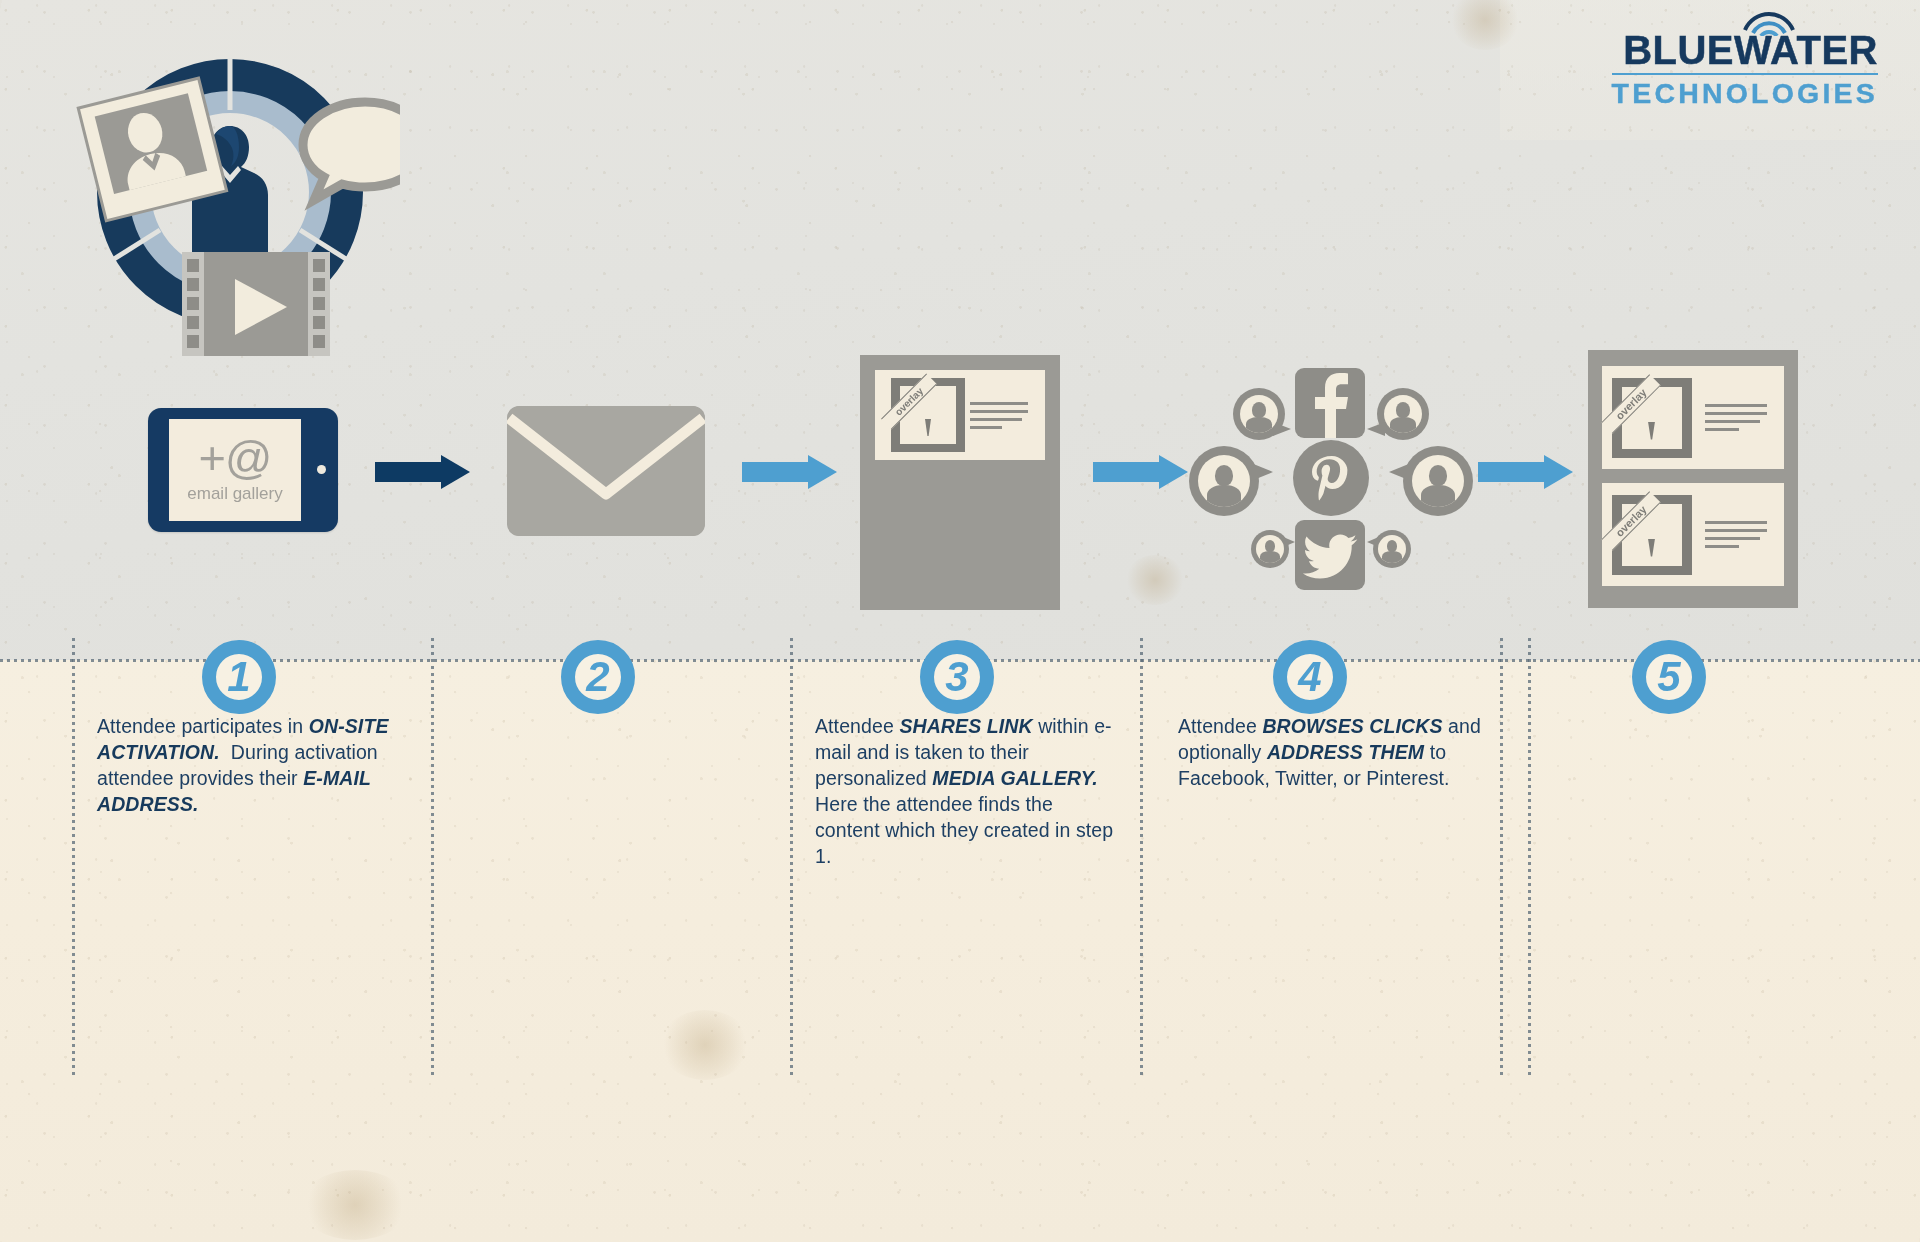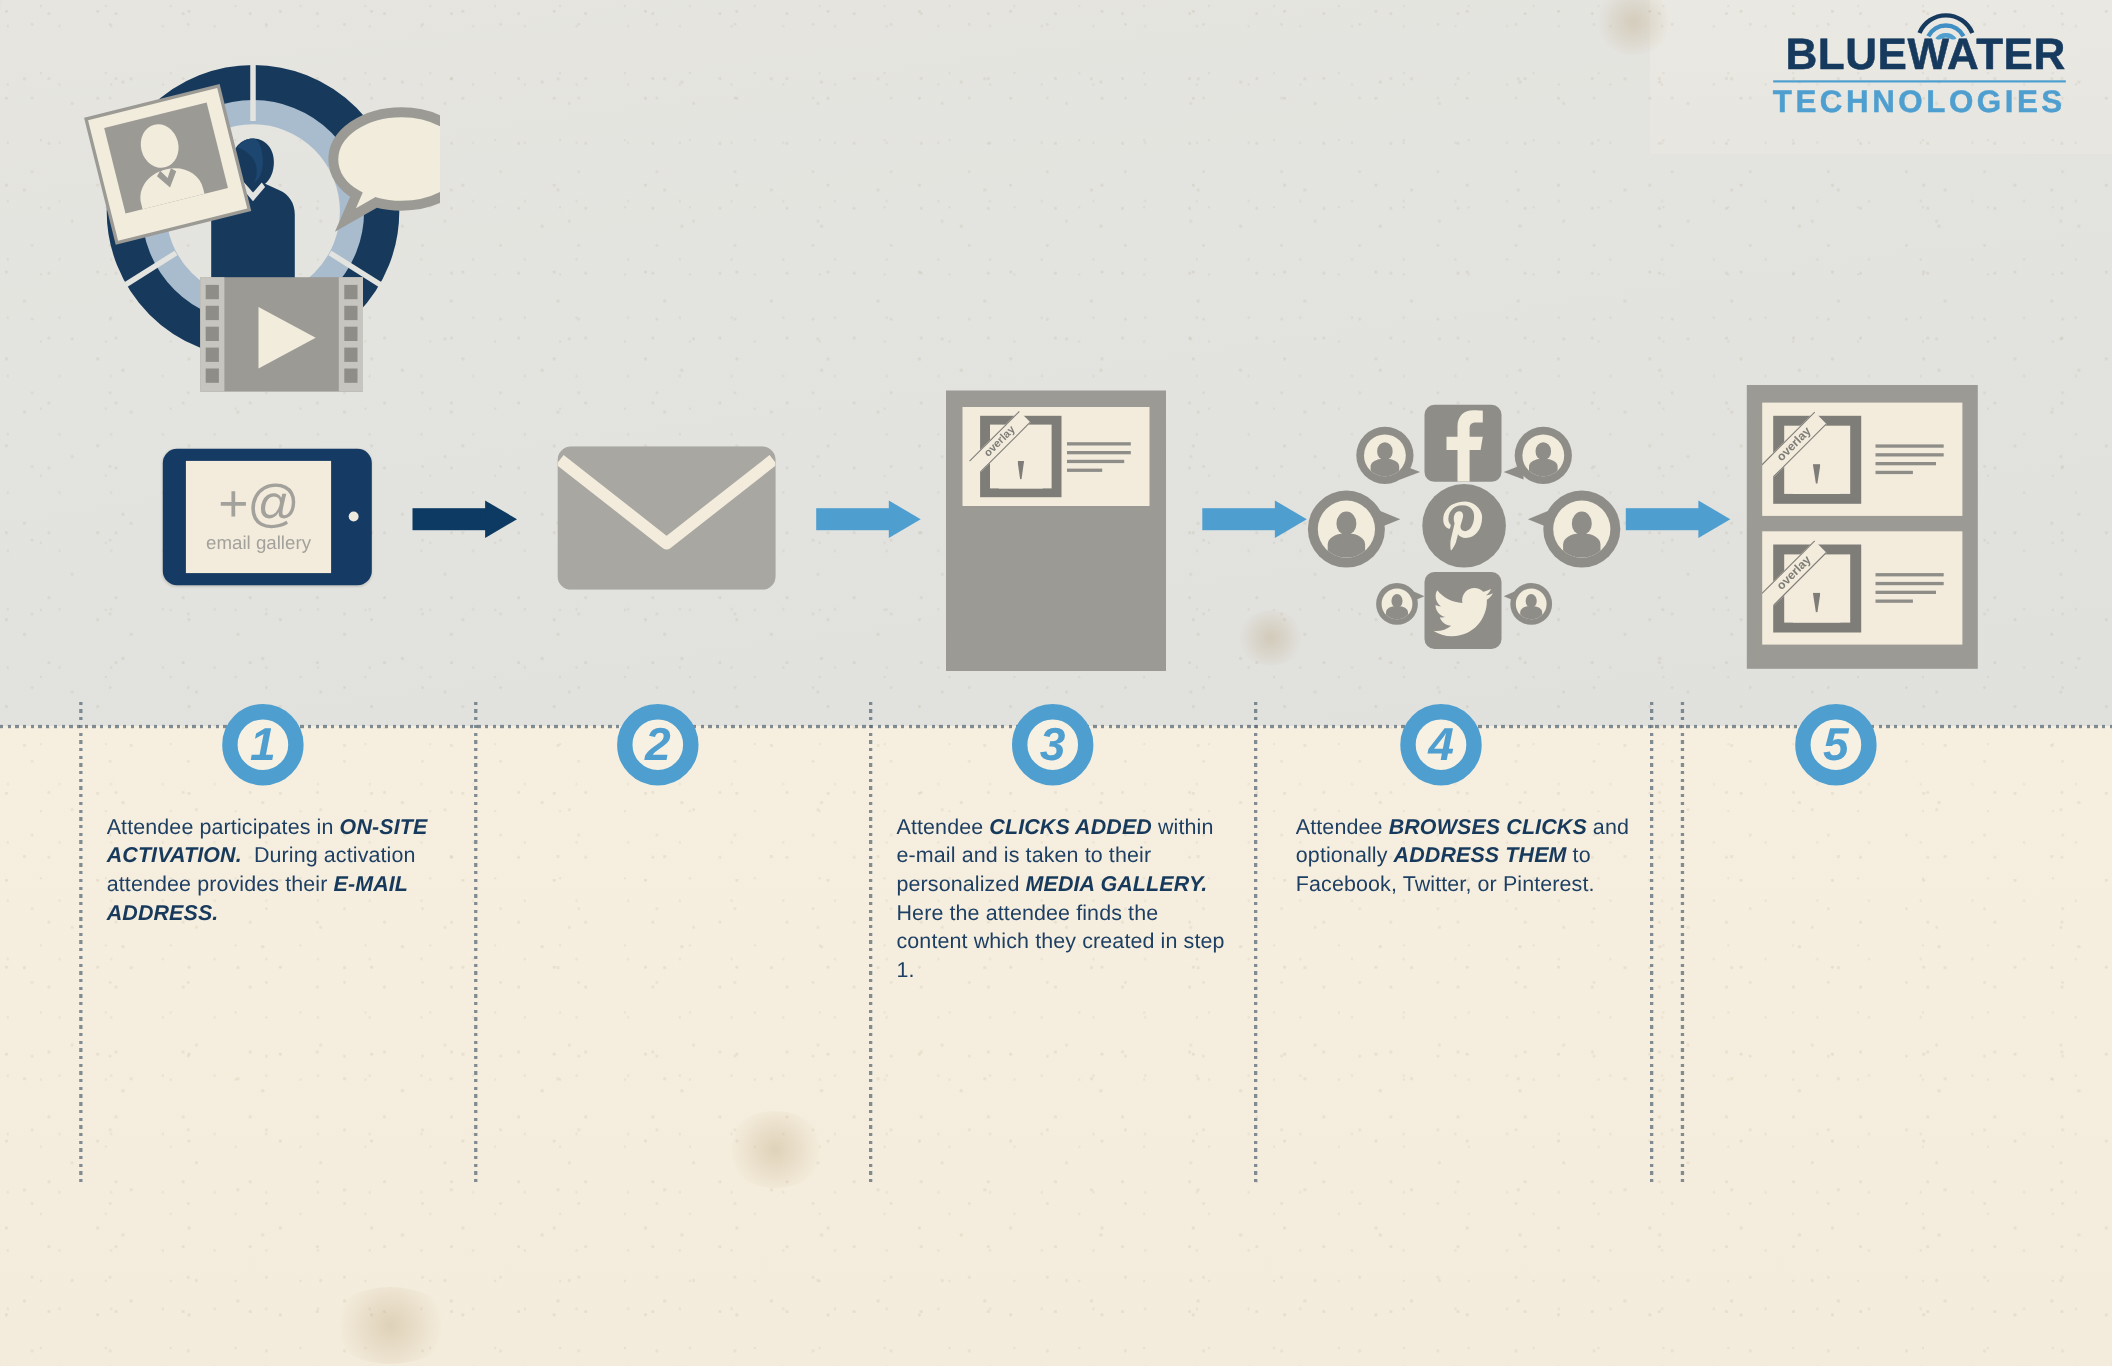--- a/index.html
+++ b/index.html
@@ -76,21 +76,20 @@
   .step-circle {
     width:74px; height:74px; border-radius:50%;
     border:14px solid #4e9fd0;
     background:#f7f1e3;
     display:flex; align-items:center; justify-content:center;
     color:#4e9fd0; font-size:42px; font-weight:bold; font-style:italic;
     line-height:1;
     font-family:"Liberation Sans", sans-serif;
   }
   .step-body {
-    margin-top:26px;
     color:#1d3f63;
     font-size:19.5px;
     line-height:1.33;
     letter-spacing:.1px;
     width:305px;
   }
   .step-body b { font-weight:bold; font-style:italic; color:#173a5c; }
 
   
   .arrow { position:absolute; height:34px; }
@@ -469,21 +468,21 @@
     <div class="step-circle">1</div>
     <div class="step-body" style="margin-left:-105px;">Attendee participates in <b>ON-SITE ACTIVATION.</b>&nbsp; During activation attendee provides their <b>E-MAIL ADDRESS.</b></div>
   </div>
 
   <div class="step-col" style="left:561px;">
     <div class="step-circle">2</div>
   </div>
 
   <div class="step-col" style="left:920px;">
     <div class="step-circle">3</div>
-    <div class="step-body" style="margin-left:-105px;">Attendee <b>CLICKS ADDED</b> within e-mail and is taken to their personalized <b>MEDIA GALLERY.</b> Here the attendee finds the content which they created in step 1.</div>
+    <div class="step-body" style="margin-left:-105px;">Attendee <b>SHARES LINK</b> within e-mail and is taken to their personalized <b>MEDIA GALLERY.</b> Here the attendee finds the content which they created in step 1.</div>
   </div>
 
   <div class="step-col" style="left:1273px;">
     <div class="step-circle">4</div>
     <div class="step-body" style="margin-left:-95px;width:310px;">Attendee <b>BROWSES CLICKS</b> and optionally <b>ADDRESS THEM</b> to Facebook, Twitter, or Pinterest.</div>
   </div>
 
   <div class="step-col" style="left:1632px;">
     <div class="step-circle">5</div>
   </div>

